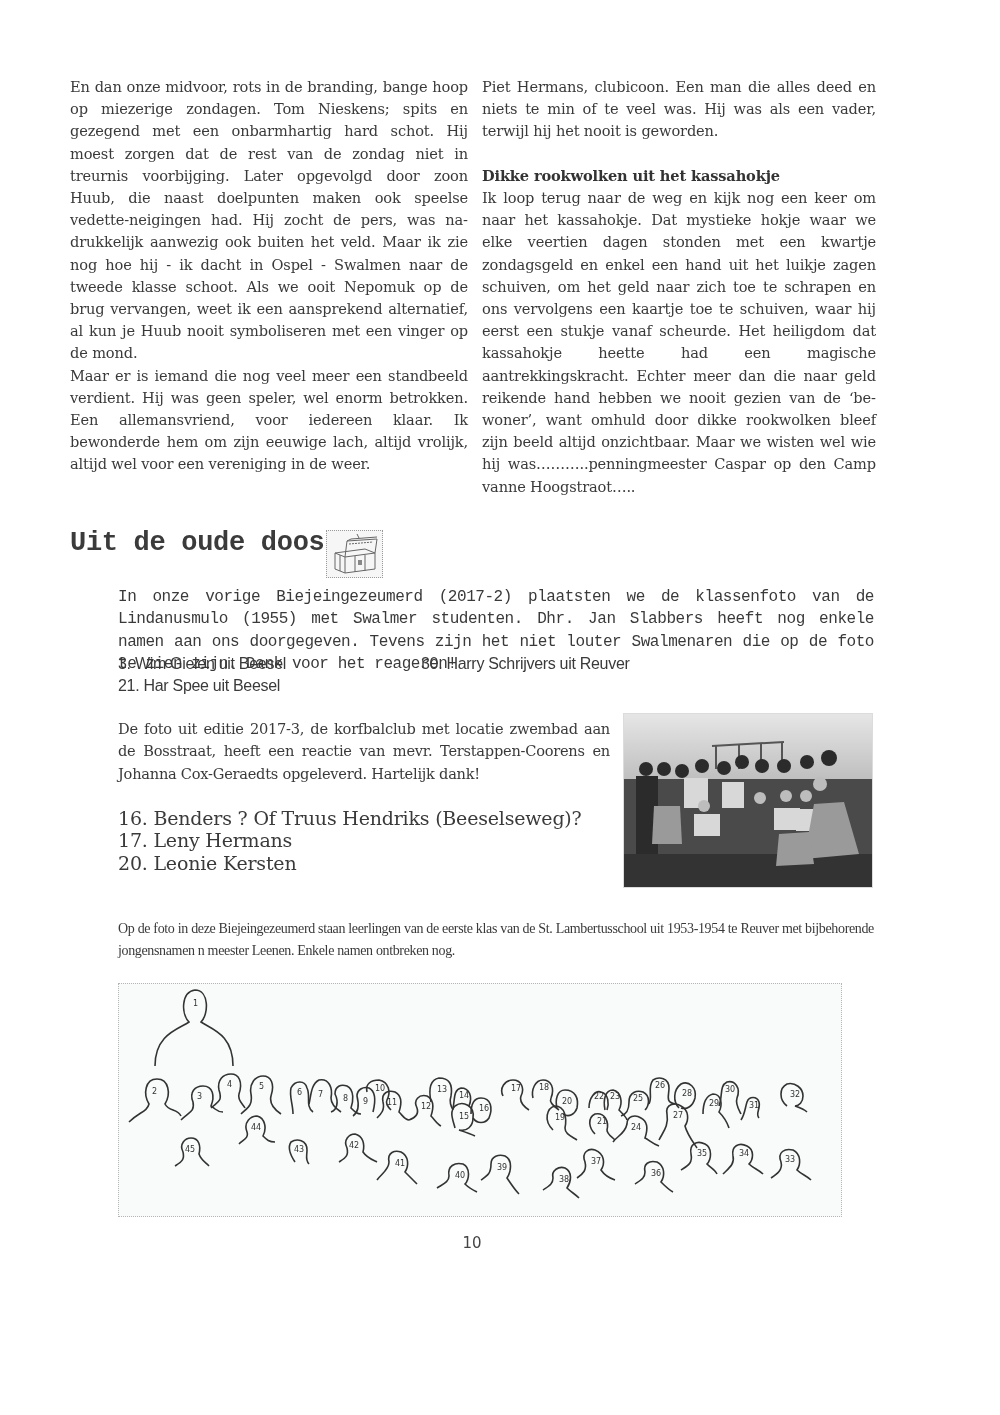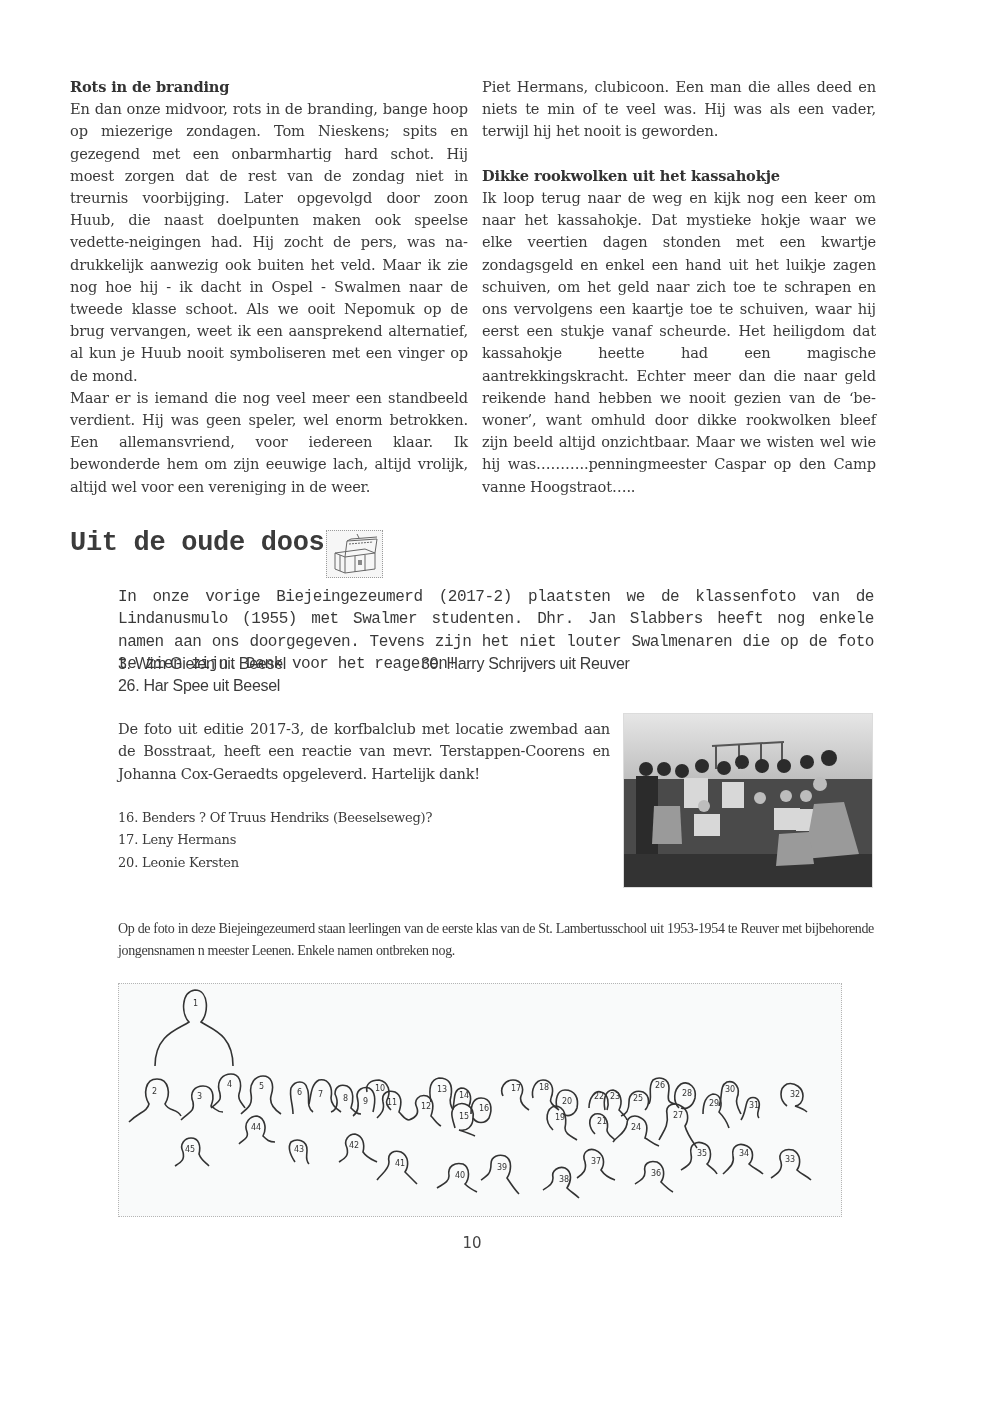--- a/index.html
+++ b/index.html
@@ -71,21 +71,21 @@
     width: 492px;
     font-size: 14.6px;
     line-height: 22.3px;
     text-align: justify;
     letter-spacing: -0.25px;
   }
   .korf-list {
     position: absolute;
     left: 118px; top: 807px;
     width: 492px;
-    font-size: 13px;
+    font-size: 19px;
     line-height: 22.3px;
     letter-spacing: -0.2px;
   }
   .korf-photo {
     position: absolute;
     left: 623px; top: 713px;
     width: 250px; height: 175px;
     background: #8a8a8a;
     overflow: hidden;
     border: 1px solid #dcdcdc;
@@ -116,21 +116,20 @@
     text-align: center;
     font-family: "DejaVu Sans", sans-serif;
     font-size: 15px;
     color: #444;
   }
 </style>
 </head>
 <body>
 
 <div class="col col-left">
-  <p class="subhead">Rots in de branding</p>
   <p>En dan onze midvoor, rots in de branding, bange hoop op miezerige zondagen. Tom Nieskens; spits en gezegend met een onbarmhartig hard schot. Hij moest zorgen dat de rest van de zondag niet in treurnis voorbijging. Later opgevolgd door zoon Huub, die naast doelpunten maken ook speelse vedette-neigingen had. Hij zocht de pers, was na­drukkelijk aanwezig ook buiten het veld. Maar ik zie nog hoe hij - ik dacht in Ospel - Swalmen naar de tweede klasse schoot. Als we ooit Nepomuk op de brug vervangen, weet ik een aansprekend alter­natief, al kun je Huub nooit symboliseren met een vinger op de mond.</p>
   <p>Maar er is iemand die nog veel meer een stand­beeld verdient. Hij was geen speler, wel enorm be­trokken. Een allemansvriend, voor iedereen klaar. Ik bewonderde hem om zijn eeuwige lach, altijd vrolijk, altijd wel voor een vereniging in de weer.</p>
 </div>
 
 <div class="col col-right">
   <p>Piet Hermans, clubicoon. Een man die alles deed en niets te min of te veel was. Hij was als een vader, terwijl hij het nooit is geworden.</p>
   <div class="gap"></div>
   <p class="subhead">Dikke rookwolken uit het kassahokje</p>
   <p>Ik loop terug naar de weg en kijk nog een keer om naar het kassahokje. Dat mystieke hokje waar we elke veertien dagen stonden met een kwartje zondagsgeld en enkel een hand uit het luikje za­gen schuiven, om het geld naar zich toe te schra­pen en ons vervolgens een kaartje toe te schui­ven, waar hij eerst een stukje vanaf scheurde. Het heiligdom dat kassahokje heette had een magische aantrekkingskracht. Echter meer dan die naar geld reikende hand hebben we nooit gezien van de ‘be­woner’, want omhuld door dikke rookwolken bleef zijn beeld altijd onzichtbaar. Maar we wisten wel wie hij was………..penningmeester Caspar op den Camp vanne Hoogstraot…..</p>
 </div>
@@ -157,21 +156,21 @@
 </div>
 
 <div class="intro">In onze vorige Biejeingezeumerd (2017-2) plaatsten we de klassenfoto van de Lindanusmulo (1955) met Swalmer studenten. Dhr. Jan Slabbers heeft nog enkele namen aan ons doorgegeven. Tevens zijn het niet louter Swalmenaren die op de foto te zien zijn. Dank voor het reageren!</div>
 
 <div class="names-grid">
   <div class="row">
     <span class="c1">3. Wim Gielen uit Beesel</span>
     <span>30. Harry Schrijvers uit Reuver</span>
   </div>
   <div class="row">
-    <span>26. Har Spee uit Beesel</span>
+    <span>21. Har Spee uit Beesel</span>
   </div>
 </div>
 
 <div class="korf-text">De foto uit editie 2017-3, de korfbalclub met locatie zwembad aan de Bosstraat, heeft een reactie van mevr. Terstappen-Coorens en Johanna Cox-Geraedts opgeleverd. Hartelijk dank!</div>
 <div class="korf-list">
   <div>16. Benders ? Of Truus Hendriks (Beeselseweg)?</div>
   <div>17. Leny Hermans</div>
   <div>20. Leonie Kersten</div>
 </div>
 

